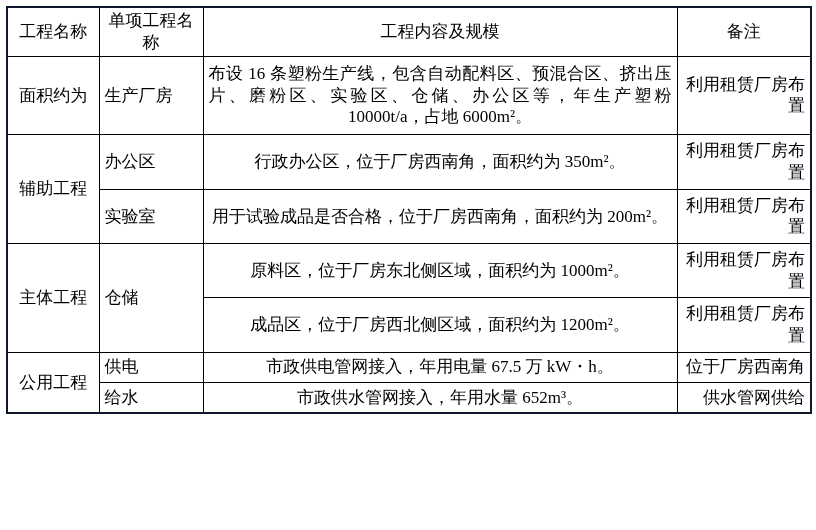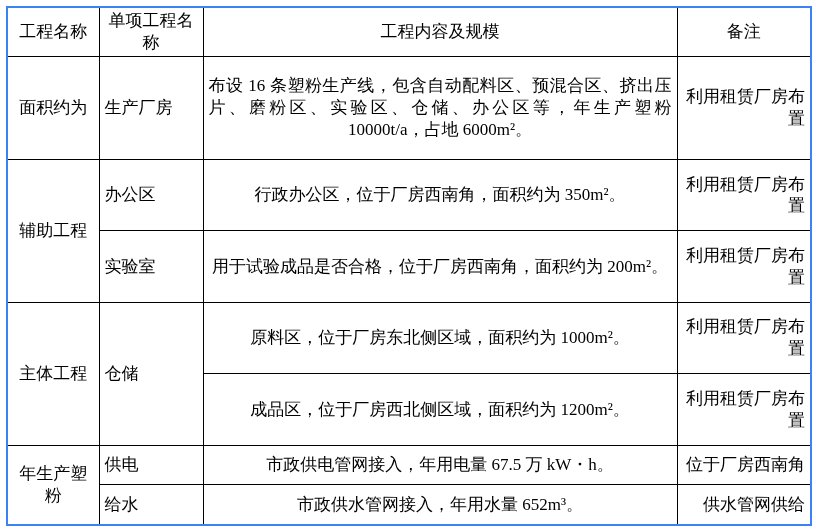--- a/index.html
+++ b/index.html
@@ -18,22 +18,22 @@
     width: 816px;
     height: 530px;
     box-sizing: border-box;
     padding: 6px 6px 4px 6px;
     background: #ffffff;
   }
   table.engineering-table {
     border-collapse: collapse;
     table-layout: fixed;
     width: 804px;
-    height: 520px;
-    border: 2px solid #3b82f6;
+    height: 408px;
+    border: 2px solid #0f172a;
   }
   table.engineering-table td,
   table.engineering-table th {
     border: 1px solid #000;
     padding: 2px 5px;
     vertical-align: middle;
     font-size: 17px;
     line-height: 1.28;
     font-weight: normal;
   }
@@ -120,21 +120,21 @@
         <td class="c-content center-only">原料区，位于厂房东北侧区域，面积约为 1000m²。</td>
         <td class="c-remark">利用租赁厂房布置</td>
       </tr>
 
       <tr>
         <td class="c-content center-only">成品区，位于厂房西北侧区域，面积约为 1200m²。</td>
         <td class="c-remark">利用租赁厂房布置</td>
       </tr>
 
       <tr>
-        <td class="c-name" rowspan="2">年生产塑粉</td>
+        <td class="c-name" rowspan="2">公用工程</td>
         <td class="c-sub">供电</td>
         <td class="c-content center-only">市政供电管网接入，年用电量 67.5 万 kW・h。</td>
         <td class="c-remark">位于厂房西南角</td>
       </tr>
 
       <tr>
         <td class="c-sub">给水</td>
         <td class="c-content center-only">市政供水管网接入，年用水量 652m³。</td>
         <td class="c-remark">供水管网供给</td>
       </tr>

